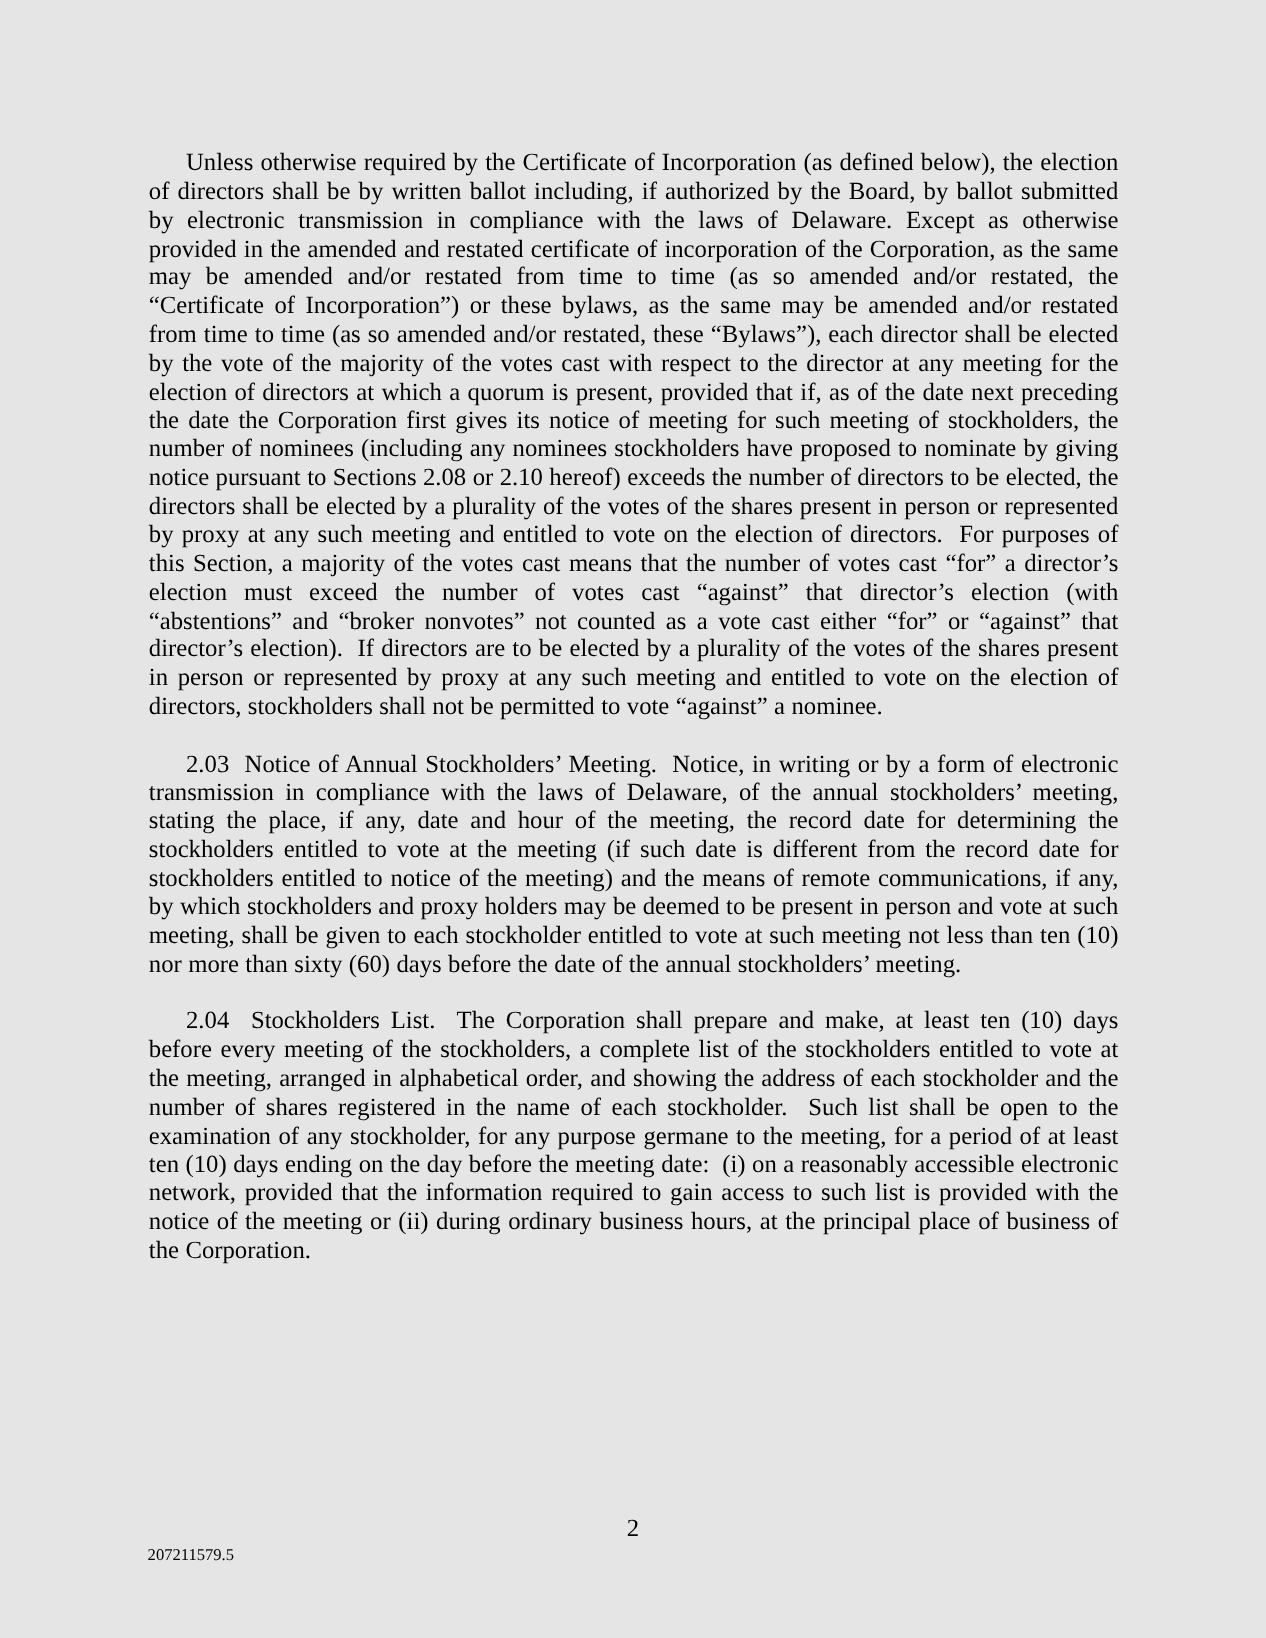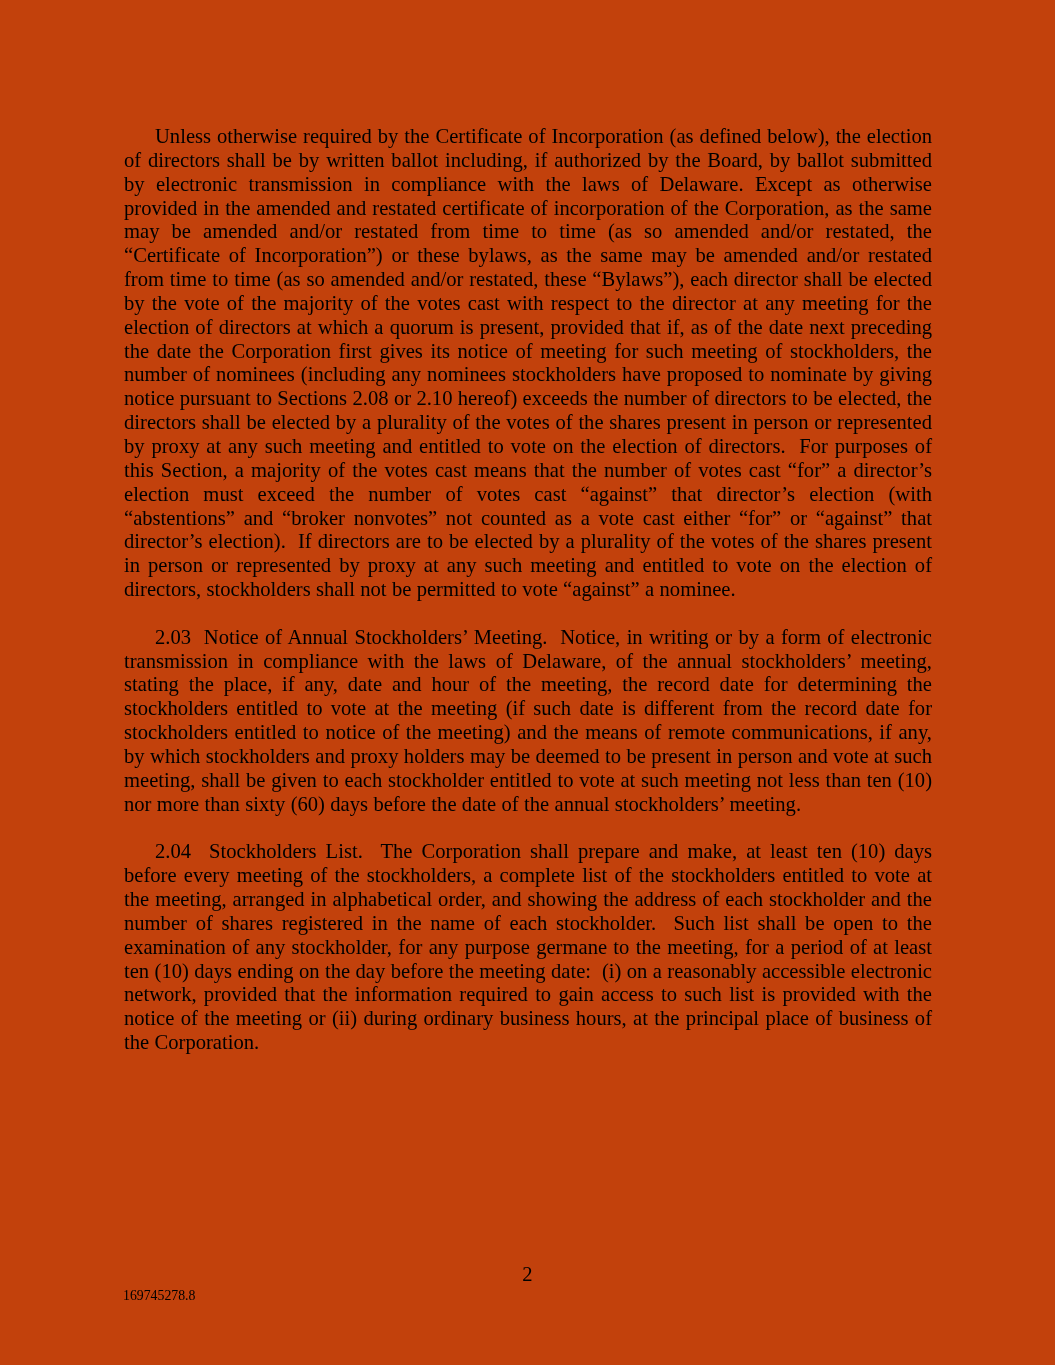--- a/index.html
+++ b/index.html
@@ -4,21 +4,21 @@
 <style>
   html, body {
     margin: 0;
     padding: 0;
     background: #ffffff;
   }
   .page {
     position: relative;
     width: 1055px;
     height: 1365px;
-    background: #c2410c;
+    background: #e5e5e5;
     color: #000000;
     font-family: "Liberation Serif", "DejaVu Serif", serif;
     overflow: hidden;
   }
   .body-text {
     position: absolute;
     left: 124px;
     top: 125px;
     width: 808px;
   }
@@ -58,14 +58,14 @@
   <main class="body-text">
     <p class="para">Unless otherwise required by the Certificate of Incorporation (as defined below), the election of directors shall be by written ballot including, if authorized by the Board, by ballot submitted by electronic transmission in compliance with the laws of Delaware. Except as otherwise provided in the amended and restated certificate of incorporation of the Corporation, as the same may be amended and/or restated from time to time (as so amended and/or restated, the “Certificate of Incorporation”) or these bylaws, as the same may be amended and/or restated from time to time (as so amended and/or restated, these “Bylaws”), each director shall be elected by the vote of the majority of the votes cast with respect to the director at any meeting for the election of directors at which a quorum is present, provided that if, as of the date next preceding the date the Corporation first gives its notice of meeting for such meeting of stockholders, the number of nominees (including any nominees stockholders have proposed to nominate by giving notice pursuant to Sections 2.08 or 2.10 hereof) exceeds the number of directors to be elected, the directors shall be elected by a plurality of the votes of the shares present in person or represented by proxy at any such meeting and entitled to vote on the election of directors.  For purposes of this Section, a majority of the votes cast means that the number of votes cast “for” a director’s election must exceed the number of votes cast “against” that director’s election (with “abstentions” and “broker nonvotes” not counted as a vote cast either “for” or “against” that director’s election).  If directors are to be elected by a plurality of the votes of the shares present in person or represented by proxy at any such meeting and entitled to vote on the election of directors, stockholders shall not be permitted to vote “against” a nominee.</p>
 
     <p class="para"><span>2.03</span><span>  </span><b>Notice of Annual Stockholders’ Meeting</b><span>.  Notice, in writing or by a form of electronic transmission in compliance with the laws of Delaware, of the annual stockholders’ meeting, stating the place, if any, date and hour of the meeting, the record date for determining the stockholders entitled to vote at the meeting (if such date is different from the record date for stockholders entitled to notice of the meeting) and the means of remote communications, if any, by which stockholders and proxy holders may be deemed to be present in person and vote at such meeting, shall be given to each stockholder entitled to vote at such meeting not less than ten (10) nor more than sixty (60) days before the date of the annual stockholders’ meeting.</span></p>
 
     <p class="para"><span>2.04</span><span>  </span><b>Stockholders List</b><span>.  The Corporation shall prepare and make, at least ten (10) days before every meeting of the stockholders, a complete list of the stockholders entitled to vote at the meeting, arranged in alphabetical order, and showing the address of each stockholder and the number of shares registered in the name of each stockholder.  Such list shall be open to the examination of any stockholder, for any purpose germane to the meeting, for a period of at least ten (10) days ending on the day before the meeting date:  (i) on a reasonably accessible electronic network, provided that the information required to gain access to such list is provided with the notice of the meeting or (ii) during ordinary business hours, at the principal place of business of the Corporation.</span></p>
   </main>
 
   <div class="page-number">2</div>
 
-  <div class="doc-id">169745278.8</div>
+  <div class="doc-id">207211579.5</div>
 </div>
 
 </body></html>

